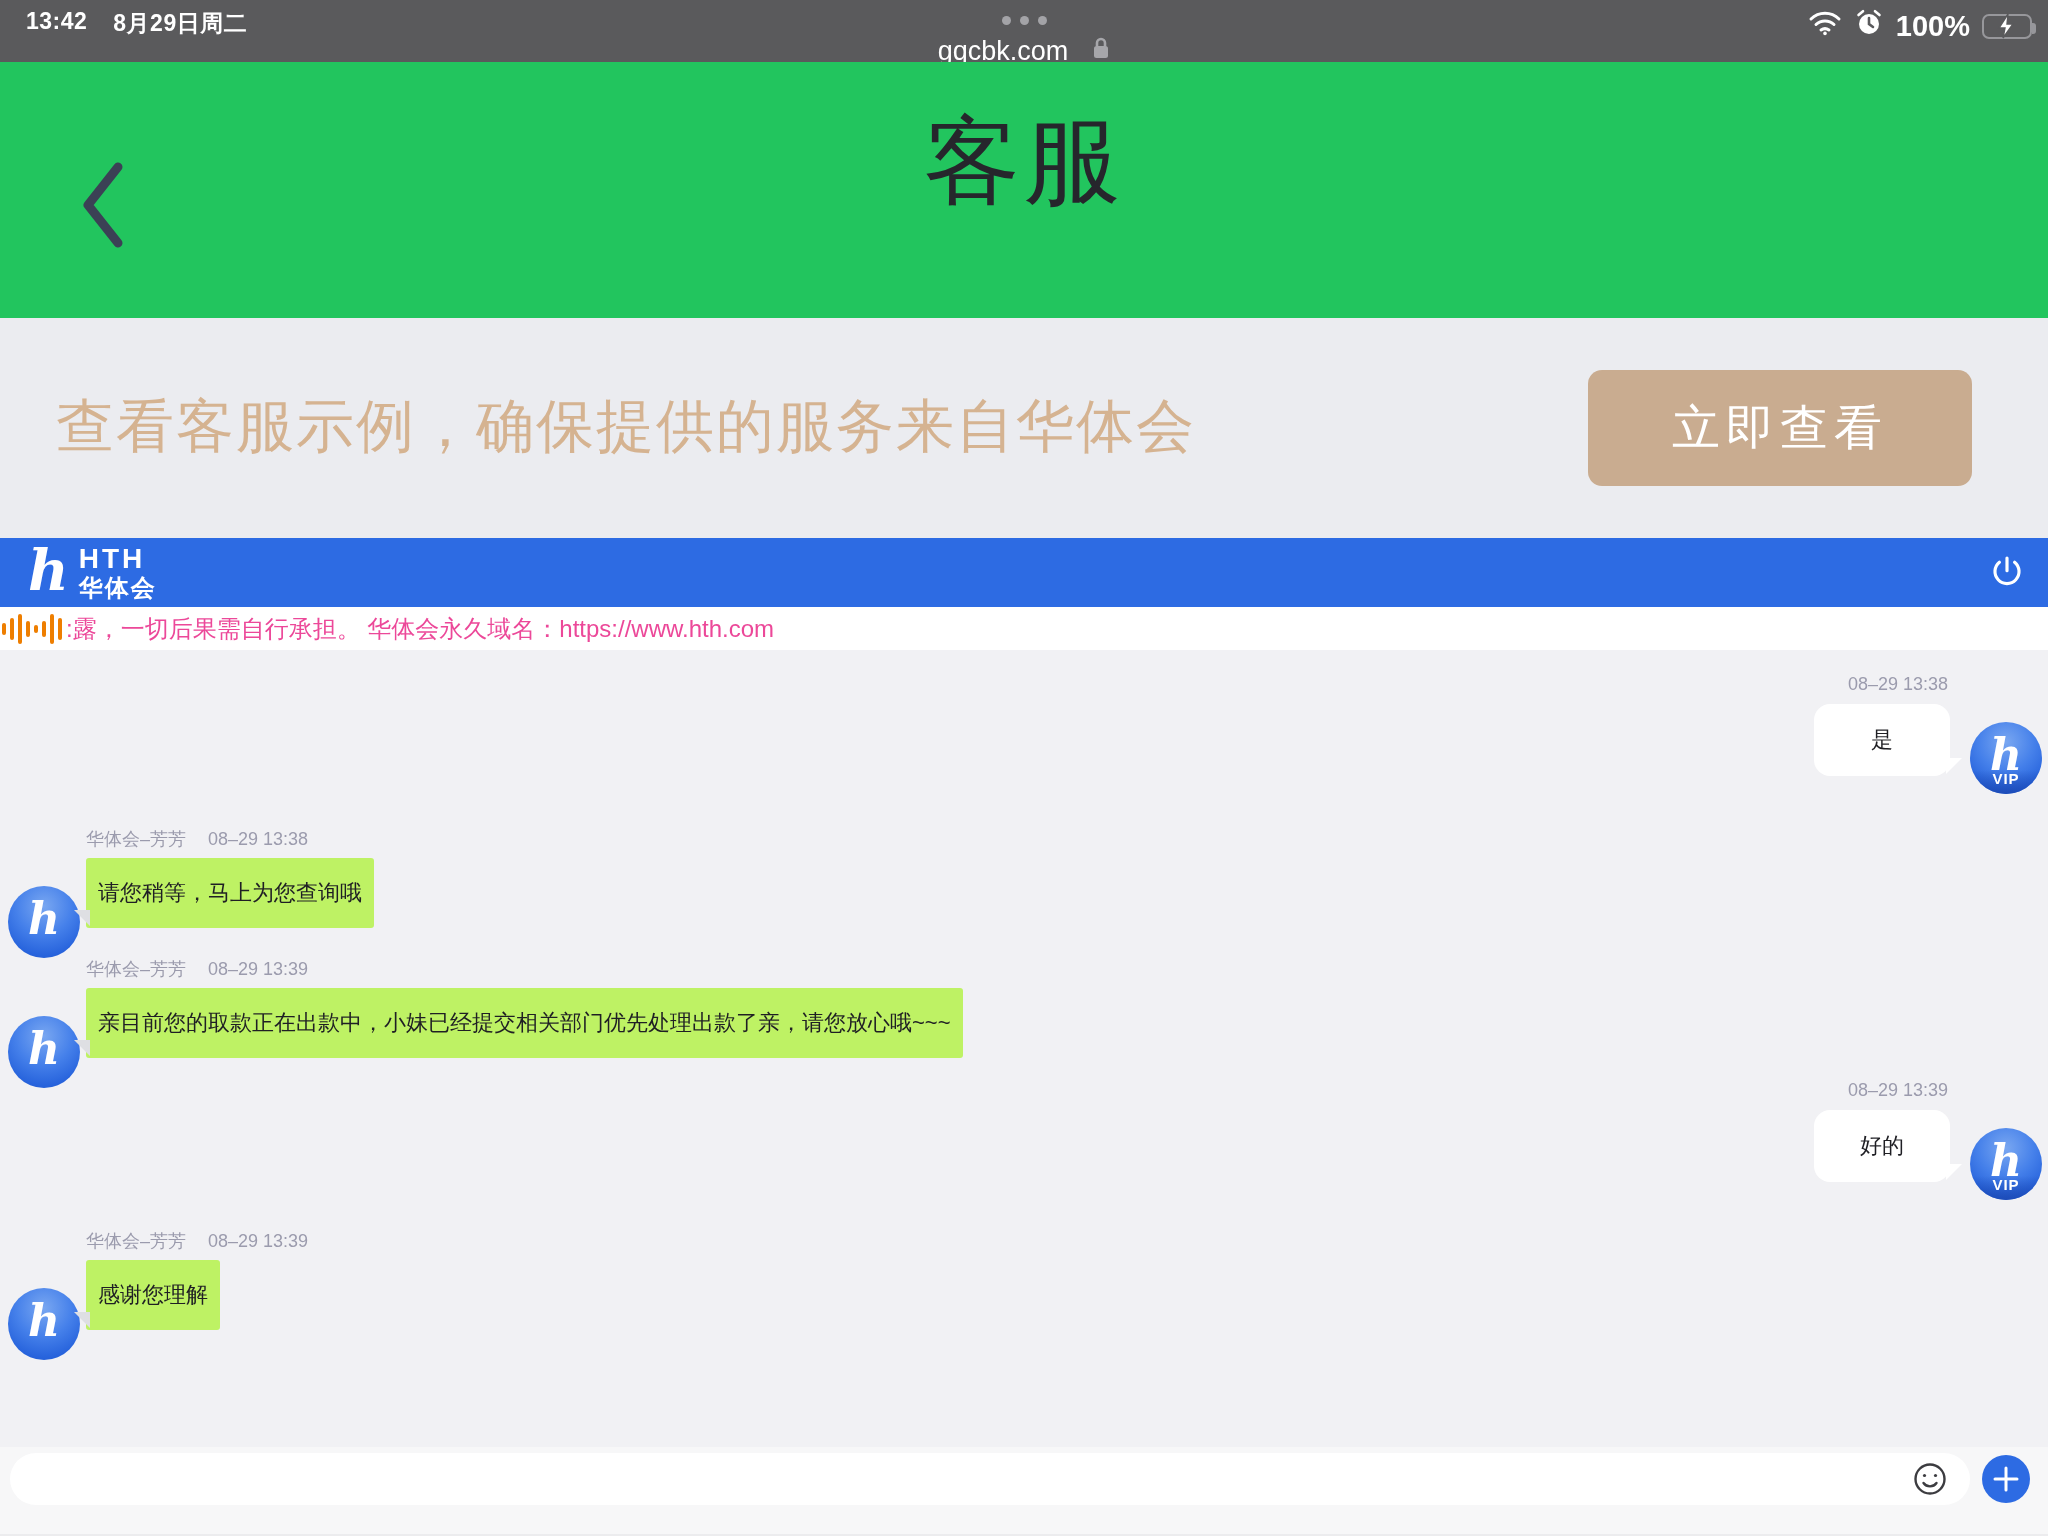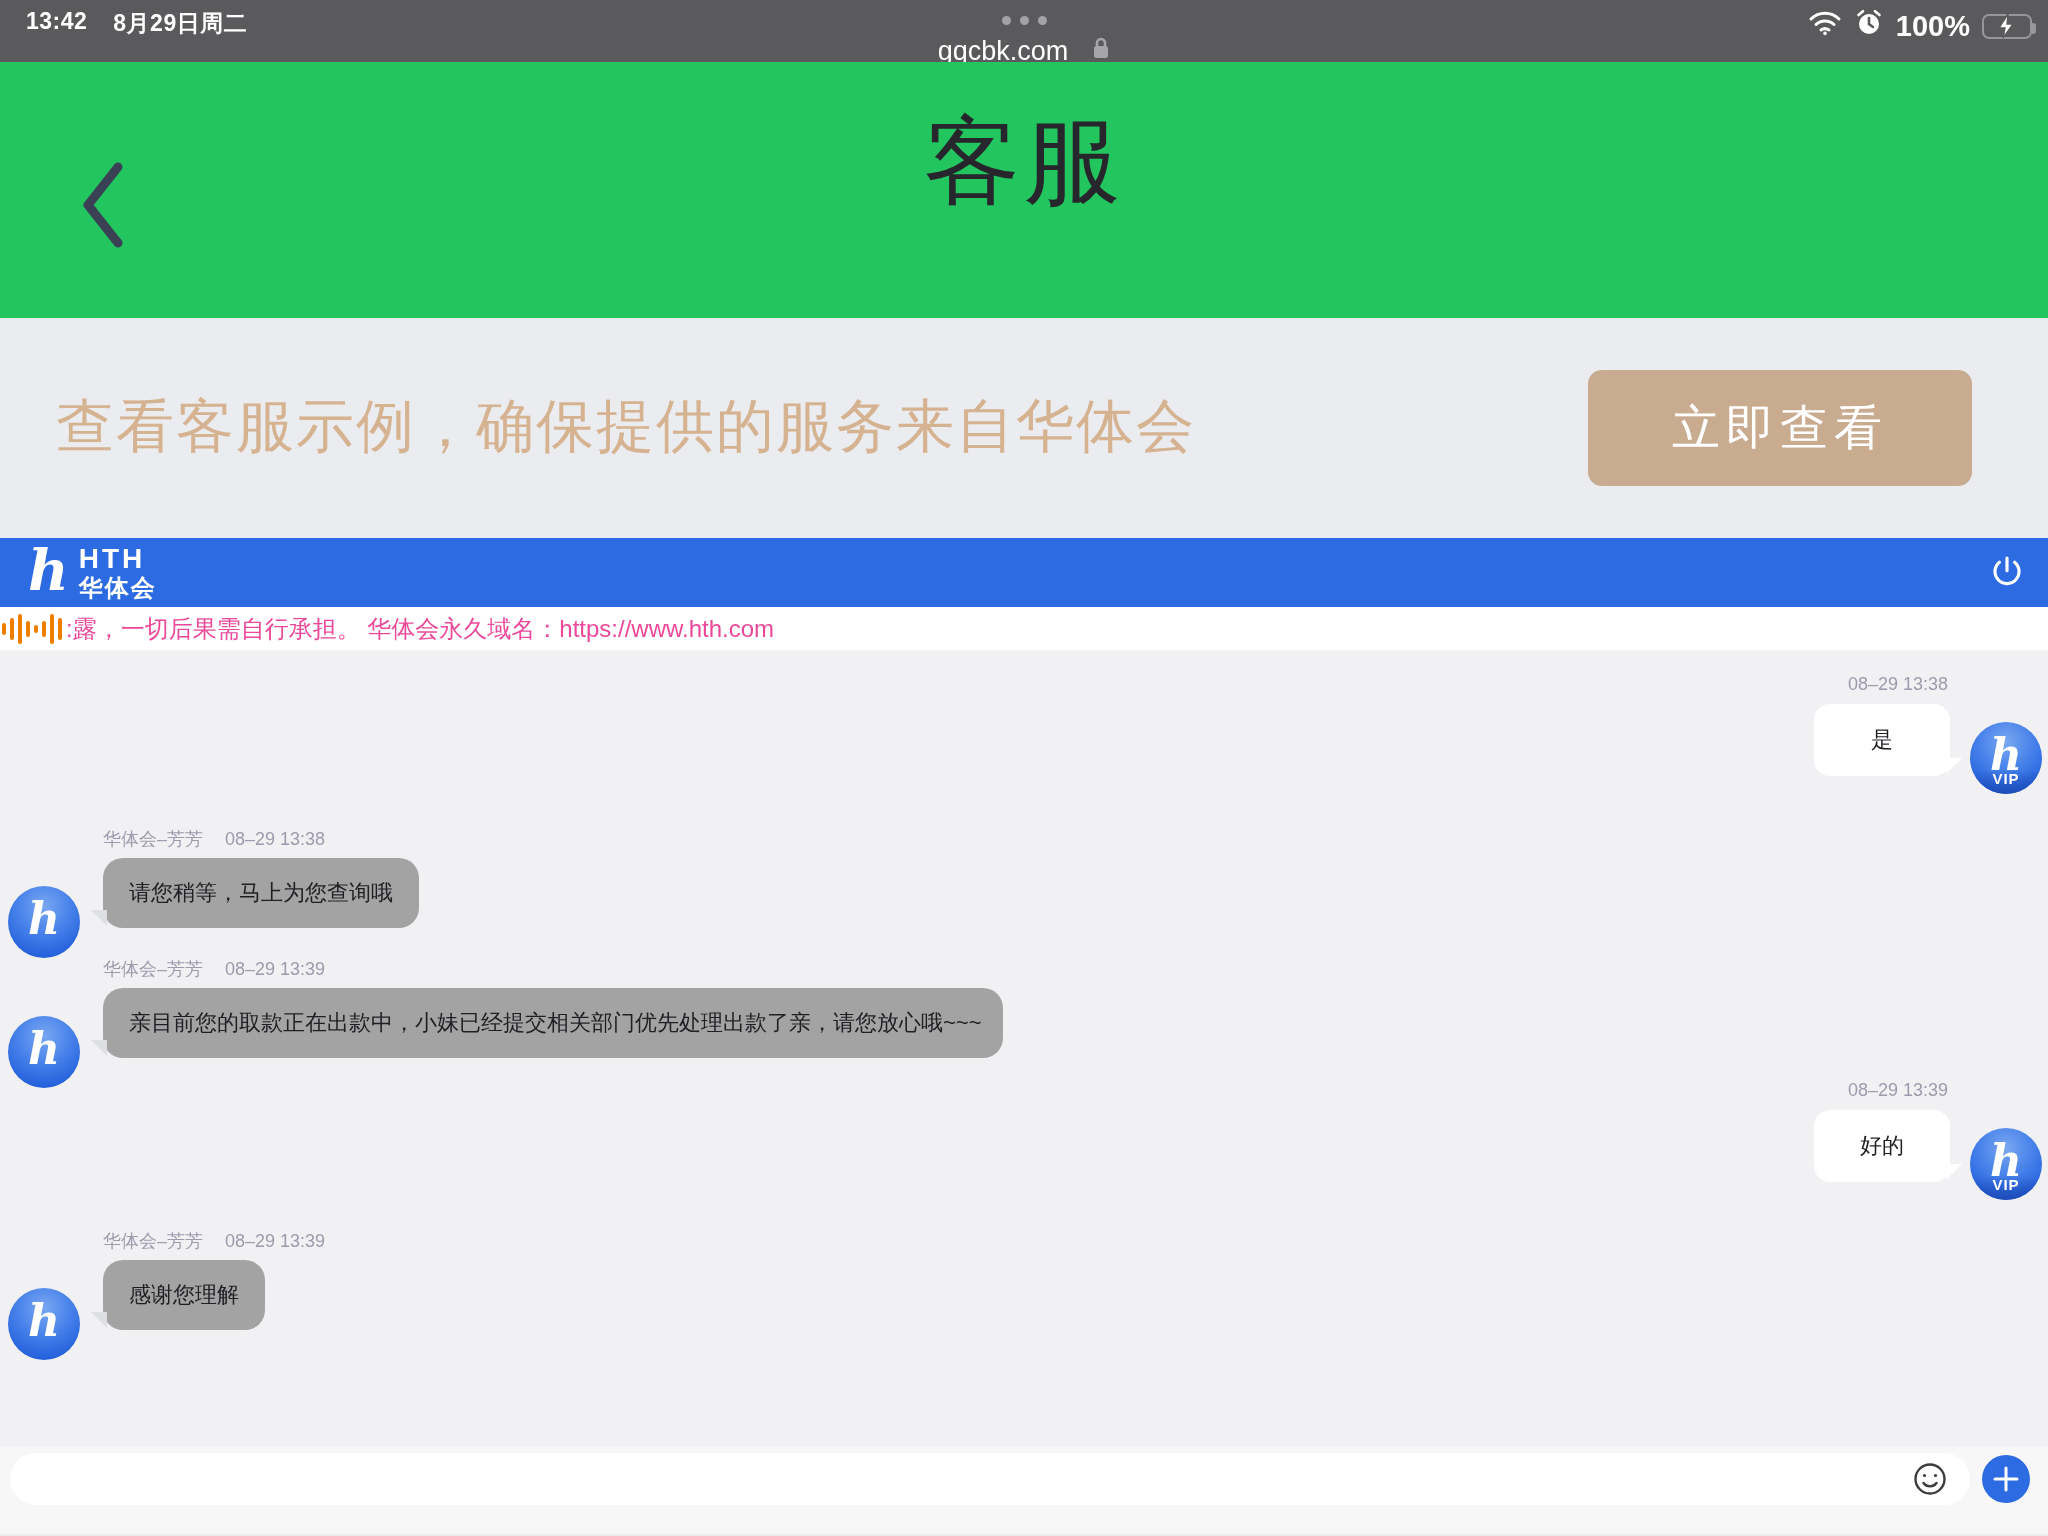--- a/index.html
+++ b/index.html
@@ -50,24 +50,24 @@
   .avatar { position:relative; width:72px; height:72px; border-radius:50%; flex:0 0 72px;
             background:radial-gradient(circle at 50% 28%, #79A7F1 0%, #4580EA 45%, #2763DC 78%, #1F57C9 100%);
             display:flex; align-items:center; justify-content:center; overflow:hidden; }
   .avatar .h { font-size:44px; line-height:44px; transform:translateY(-3px); }
   .avatar .vipband { position:absolute; bottom:0; left:0; right:0; height:24px; text-align:center;
             font-size:15px; font-weight:700; color:#fff; letter-spacing:1px;
             background:linear-gradient(to top, rgba(27,72,178,.85), rgba(27,72,178,0)); }
   .msg { display:flex; }
   .msg.left { flex-direction:row; }
   .msg.left .avatar { margin-top:58px; }
-  .msg.left .content { margin-left:23px;text-align:center; }
+  .msg.left .content { margin-left:6px;text-align:center; }
   .meta { display:flex; gap:22px; font-size:18px; color:#9B9BAD; height:22px; align-items:center; margin-bottom:8px; }
   .bubble { position:relative; font-size:22px; color:#1F1F24; line-height:22px; }
-  .bubble.grey { background:#a3a3a3; border-radius:20px; padding:24px 26px; max-width:900px; white-space:nowrap; width:max-content; }
+  .bubble.grey { background:#bef264; border-radius:3px; padding:24px 12px; max-width:900px; white-space:nowrap; width:max-content; }
   .bubble.grey::before { content:""; position:absolute; left:-12px; bottom:2px; width:0; height:0;
             border-top:16px solid #DEDFE3; border-left:16px solid transparent; }
   .msg.right { flex-direction:column; align-items:flex-end; }
   .msg.right .time { font-size:18px; color:#9B9BAD; height:22px; margin-right:94px; margin-bottom:8px; }
   .msg.right .row { display:flex; }
   .msg.right .avatar { margin-top:18px; margin-left:20px; }
   .bubble.white { background:#FFFFFF; border-radius:16px; padding:25px 20px; min-width:136px; text-align:center; height:72px; }
   .bubble.white::after { content:""; position:absolute; right:-12px; bottom:2px; width:0; height:0;
             border-top:16px solid #FFFFFF; border-right:16px solid transparent; }
   .m1 { margin-top:34px; }

